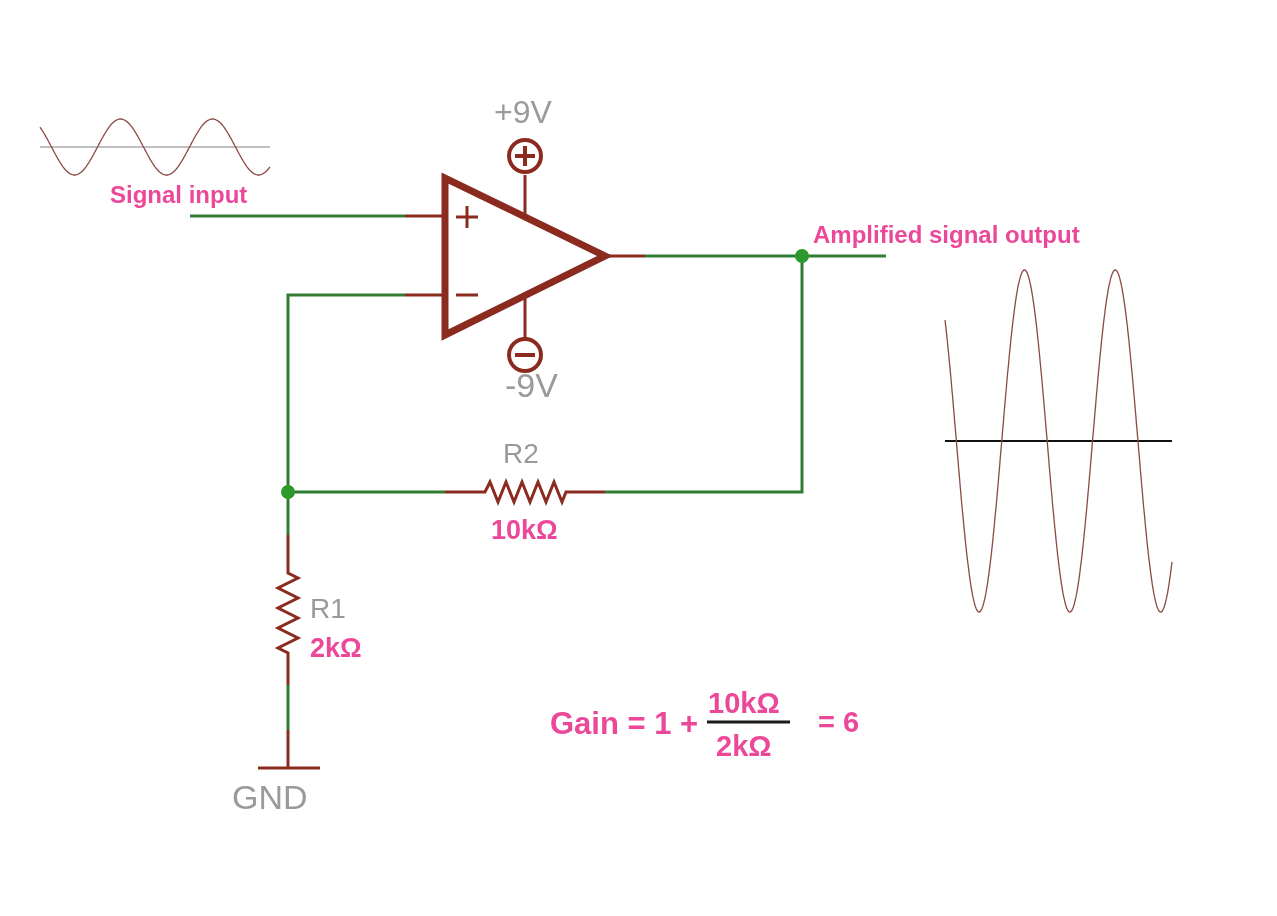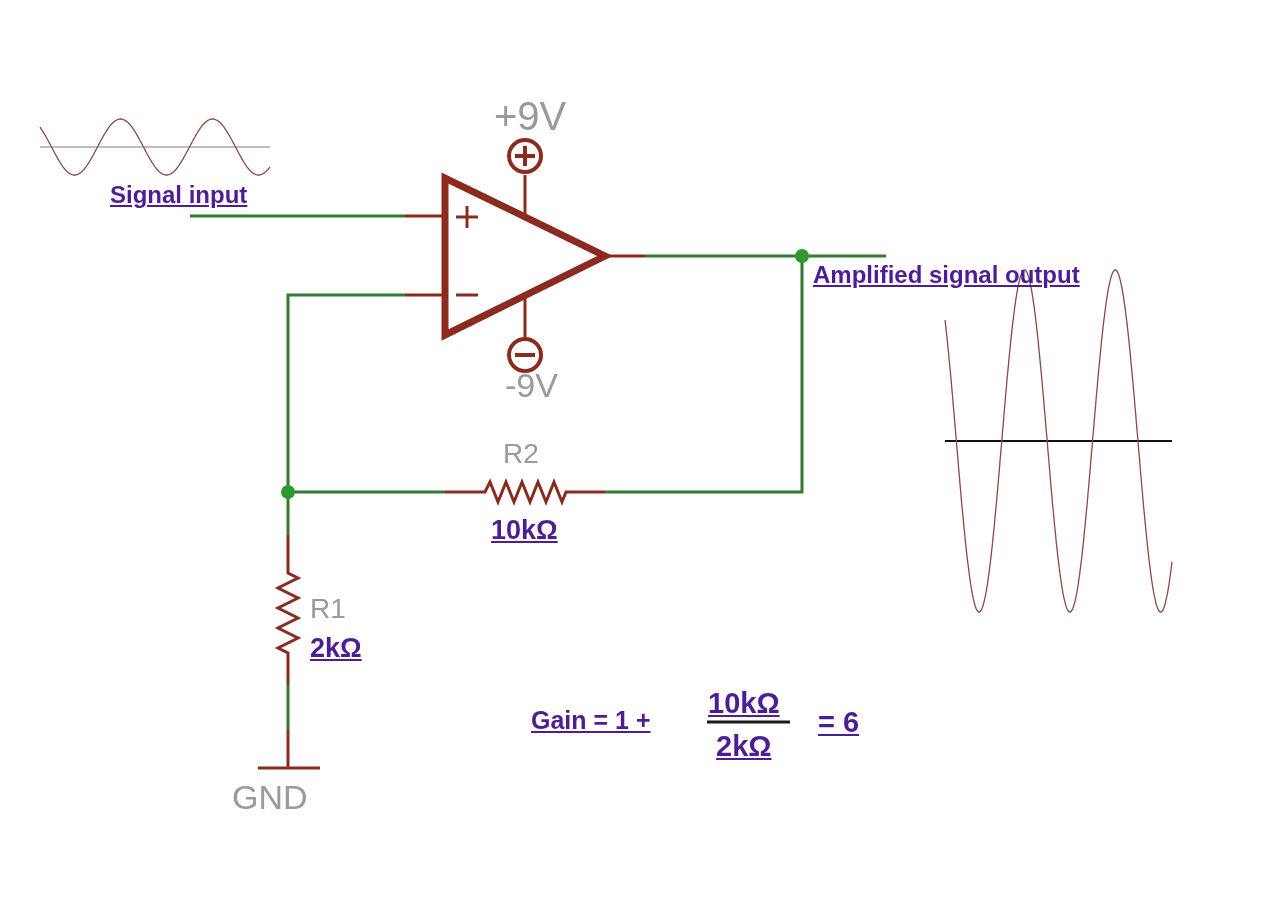--- a/index.html
+++ b/index.html
@@ -1,19 +1,19 @@
 <!DOCTYPE html>
 <html><head>
 <meta charset="utf-8">
 <style>
   html,body{margin:0;padding:0;background:#ffffff;}
   body{width:1277px;height:916px;position:relative;overflow:hidden;font-family:"Liberation Sans",sans-serif;}
   svg{position:absolute;left:0;top:0;}
   .lbl{position:absolute;white-space:nowrap;line-height:1;}
-  .bold{font-weight:bold;color:#4c1d95;text-decoration:underline;}
+  .bold{font-weight:bold;color:#ec4899;}
   .gray{color:#9a9a9a;font-weight:normal;}
 </style>
 </head>
 <body>
 
 <svg width="1277" height="916">
 
   <line x1="40" y1="147" x2="270" y2="147" stroke="#aaaaaa" stroke-width="1.5"></line>
   <path id="inwave" fill="none" stroke="#8b4a44" stroke-width="1.3" d="M40.0,127.2 L40.8,128.3 L41.5,129.4 L42.3,130.5 L43.1,131.8 L43.8,133.0 L44.6,134.3 L45.4,135.6 L46.1,137.0 L46.9,138.3 L47.7,139.8 L48.4,141.2 L49.2,142.6 L50.0,144.1 L50.7,145.5 L51.5,147.0 L52.3,148.5 L53.0,149.9 L53.8,151.4 L54.6,152.8 L55.3,154.2 L56.1,155.7 L56.9,157.0 L57.6,158.4 L58.4,159.7 L59.2,161.0 L59.9,162.2 L60.7,163.5 L61.5,164.6 L62.2,165.7 L63.0,166.8 L63.8,167.8 L64.5,168.8 L65.3,169.7 L66.1,170.5 L66.8,171.2 L67.6,171.9 L68.4,172.6 L69.1,173.1 L69.9,173.6 L70.7,174.0 L71.4,174.4 L72.2,174.7 L73.0,174.8 L73.7,175.0 L74.5,175.0 L75.3,175.0 L76.0,174.8 L76.8,174.7 L77.6,174.4 L78.3,174.0 L79.1,173.6 L79.9,173.1 L80.6,172.6 L81.4,171.9 L82.2,171.2 L82.9,170.5 L83.7,169.7 L84.5,168.8 L85.2,167.8 L86.0,166.8 L86.8,165.7 L87.5,164.6 L88.3,163.5 L89.1,162.2 L89.8,161.0 L90.6,159.7 L91.4,158.4 L92.1,157.0 L92.9,155.7 L93.7,154.2 L94.4,152.8 L95.2,151.4 L96.0,149.9 L96.7,148.5 L97.5,147.0 L98.3,145.5 L99.0,144.1 L99.8,142.6 L100.6,141.2 L101.3,139.8 L102.1,138.3 L102.9,137.0 L103.6,135.6 L104.4,134.3 L105.2,133.0 L105.9,131.8 L106.7,130.5 L107.5,129.4 L108.2,128.3 L109.0,127.2 L109.8,126.2 L110.5,125.2 L111.3,124.3 L112.1,123.5 L112.8,122.8 L113.6,122.1 L114.4,121.4 L115.1,120.9 L115.9,120.4 L116.7,120.0 L117.4,119.6 L118.2,119.3 L119.0,119.2 L119.7,119.0 L120.5,119.0 L121.3,119.0 L122.0,119.2 L122.8,119.3 L123.6,119.6 L124.3,120.0 L125.1,120.4 L125.9,120.9 L126.6,121.4 L127.4,122.1 L128.2,122.8 L128.9,123.5 L129.7,124.3 L130.5,125.2 L131.2,126.2 L132.0,127.2 L132.8,128.3 L133.5,129.4 L134.3,130.5 L135.1,131.8 L135.8,133.0 L136.6,134.3 L137.4,135.6 L138.1,137.0 L138.9,138.3 L139.7,139.8 L140.4,141.2 L141.2,142.6 L142.0,144.1 L142.7,145.5 L143.5,147.0 L144.3,148.5 L145.0,149.9 L145.8,151.4 L146.6,152.8 L147.3,154.2 L148.1,155.7 L148.9,157.0 L149.6,158.4 L150.4,159.7 L151.2,161.0 L151.9,162.2 L152.7,163.5 L153.5,164.6 L154.2,165.7 L155.0,166.8 L155.8,167.8 L156.5,168.8 L157.3,169.7 L158.1,170.5 L158.8,171.2 L159.6,171.9 L160.4,172.6 L161.1,173.1 L161.9,173.6 L162.7,174.0 L163.4,174.4 L164.2,174.7 L165.0,174.8 L165.7,175.0 L166.5,175.0 L167.3,175.0 L168.0,174.8 L168.8,174.7 L169.6,174.4 L170.3,174.0 L171.1,173.6 L171.9,173.1 L172.6,172.6 L173.4,171.9 L174.2,171.2 L174.9,170.5 L175.7,169.7 L176.5,168.8 L177.2,167.8 L178.0,166.8 L178.8,165.7 L179.5,164.6 L180.3,163.5 L181.1,162.2 L181.8,161.0 L182.6,159.7 L183.4,158.4 L184.1,157.0 L184.9,155.7 L185.7,154.2 L186.4,152.8 L187.2,151.4 L188.0,149.9 L188.7,148.5 L189.5,147.0 L190.3,145.5 L191.0,144.1 L191.8,142.6 L192.6,141.2 L193.3,139.8 L194.1,138.3 L194.9,137.0 L195.6,135.6 L196.4,134.3 L197.2,133.0 L197.9,131.8 L198.7,130.5 L199.5,129.4 L200.2,128.3 L201.0,127.2 L201.8,126.2 L202.5,125.2 L203.3,124.3 L204.1,123.5 L204.8,122.8 L205.6,122.1 L206.4,121.4 L207.1,120.9 L207.9,120.4 L208.7,120.0 L209.4,119.6 L210.2,119.3 L211.0,119.2 L211.7,119.0 L212.5,119.0 L213.3,119.0 L214.0,119.2 L214.8,119.3 L215.6,119.6 L216.3,120.0 L217.1,120.4 L217.9,120.9 L218.6,121.4 L219.4,122.1 L220.2,122.8 L220.9,123.5 L221.7,124.3 L222.5,125.2 L223.2,126.2 L224.0,127.2 L224.8,128.3 L225.5,129.4 L226.3,130.5 L227.1,131.8 L227.8,133.0 L228.6,134.3 L229.4,135.6 L230.1,137.0 L230.9,138.3 L231.7,139.8 L232.4,141.2 L233.2,142.6 L234.0,144.1 L234.7,145.5 L235.5,147.0 L236.3,148.5 L237.0,149.9 L237.8,151.4 L238.6,152.8 L239.3,154.2 L240.1,155.7 L240.9,157.0 L241.6,158.4 L242.4,159.7 L243.2,161.0 L243.9,162.2 L244.7,163.5 L245.5,164.6 L246.2,165.7 L247.0,166.8 L247.8,167.8 L248.5,168.8 L249.3,169.7 L250.1,170.5 L250.8,171.2 L251.6,171.9 L252.4,172.6 L253.1,173.1 L253.9,173.6 L254.7,174.0 L255.4,174.4 L256.2,174.7 L257.0,174.8 L257.7,175.0 L258.5,175.0 L259.3,175.0 L260.0,174.8 L260.8,174.7 L261.6,174.4 L262.3,174.0 L263.1,173.6 L263.9,173.1 L264.6,172.6 L265.4,171.9 L266.2,171.2 L266.9,170.5 L267.7,169.7 L268.5,168.8 L269.2,167.8 L270.0,166.8 "></path>
 
@@ -60,25 +60,25 @@
     <line x1="515" y1="355" x2="535" y2="355"></line>
   </g>
 
   <circle cx="802" cy="256" r="7" fill="#2e9a2e"></circle>
   <circle cx="288" cy="492" r="7" fill="#2e9a2e"></circle>
 
   <line x1="707" y1="722" x2="790" y2="722" stroke="#1a1a1a" stroke-width="3"></line>
 </svg>
 
 <div class="lbl bold" style="left:110px;top:183px;font-size:24px;">Signal input</div>
-<div class="lbl bold" style="left:813px;top:223px;font-size:24px;margin-top:40px;">Amplified signal output</div>
-<div class="lbl gray" style="left:494px;top:96px;font-size:40px;">+9V</div>
+<div class="lbl bold" style="left:813px;top:223px;font-size:24px;">Amplified signal output</div>
+<div class="lbl gray" style="left:494px;top:96px;font-size:32px;">+9V</div>
 <div class="lbl gray" style="left:505px;top:368px;font-size:34px;">-9V</div>
 <div class="lbl gray" style="left:503px;top:440px;font-size:28px;">R2</div>
 <div class="lbl bold" style="left:491px;top:517px;font-size:27px;">10kΩ</div>
 <div class="lbl gray" style="left:310px;top:595px;font-size:28px;">R1</div>
 <div class="lbl bold" style="left:310px;top:635px;font-size:27px;">2kΩ</div>
 <div class="lbl gray" style="left:232px;top:780px;font-size:34px;">GND</div>
 
-<div class="lbl bold" style="left:531px;top:708px;font-size:25px;">Gain = 1 +</div>
+<div class="lbl bold" style="left:550px;top:708px;font-size:31px;">Gain = 1 +</div>
 <div class="lbl bold" style="left:708px;top:689px;font-size:29px;">10kΩ</div>
 <div class="lbl bold" style="left:716px;top:732px;font-size:29px;">2kΩ</div>
 <div class="lbl bold" style="left:818px;top:708px;font-size:29px;">= 6</div>
 
 </body></html>

